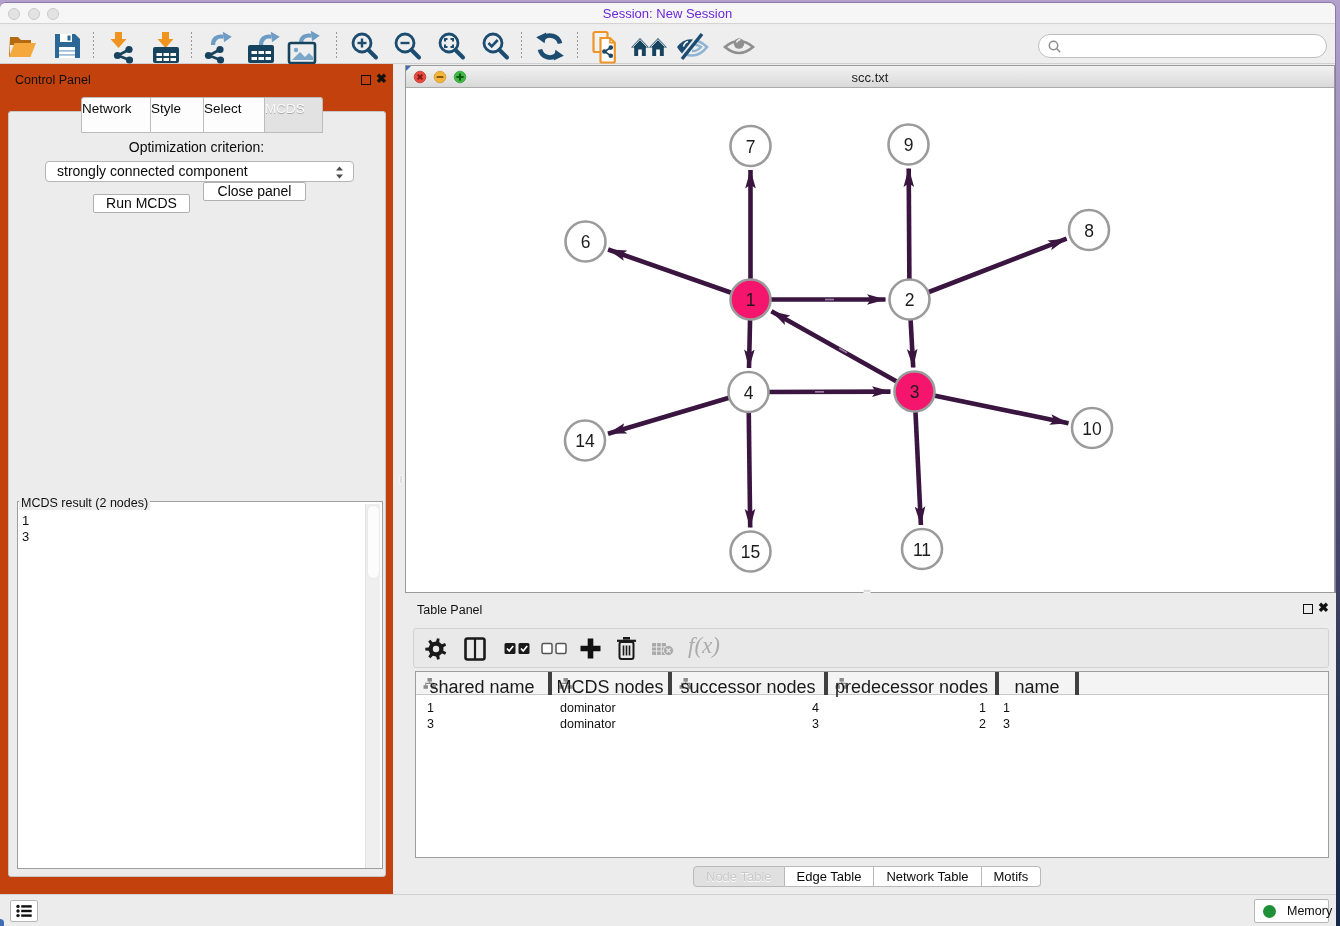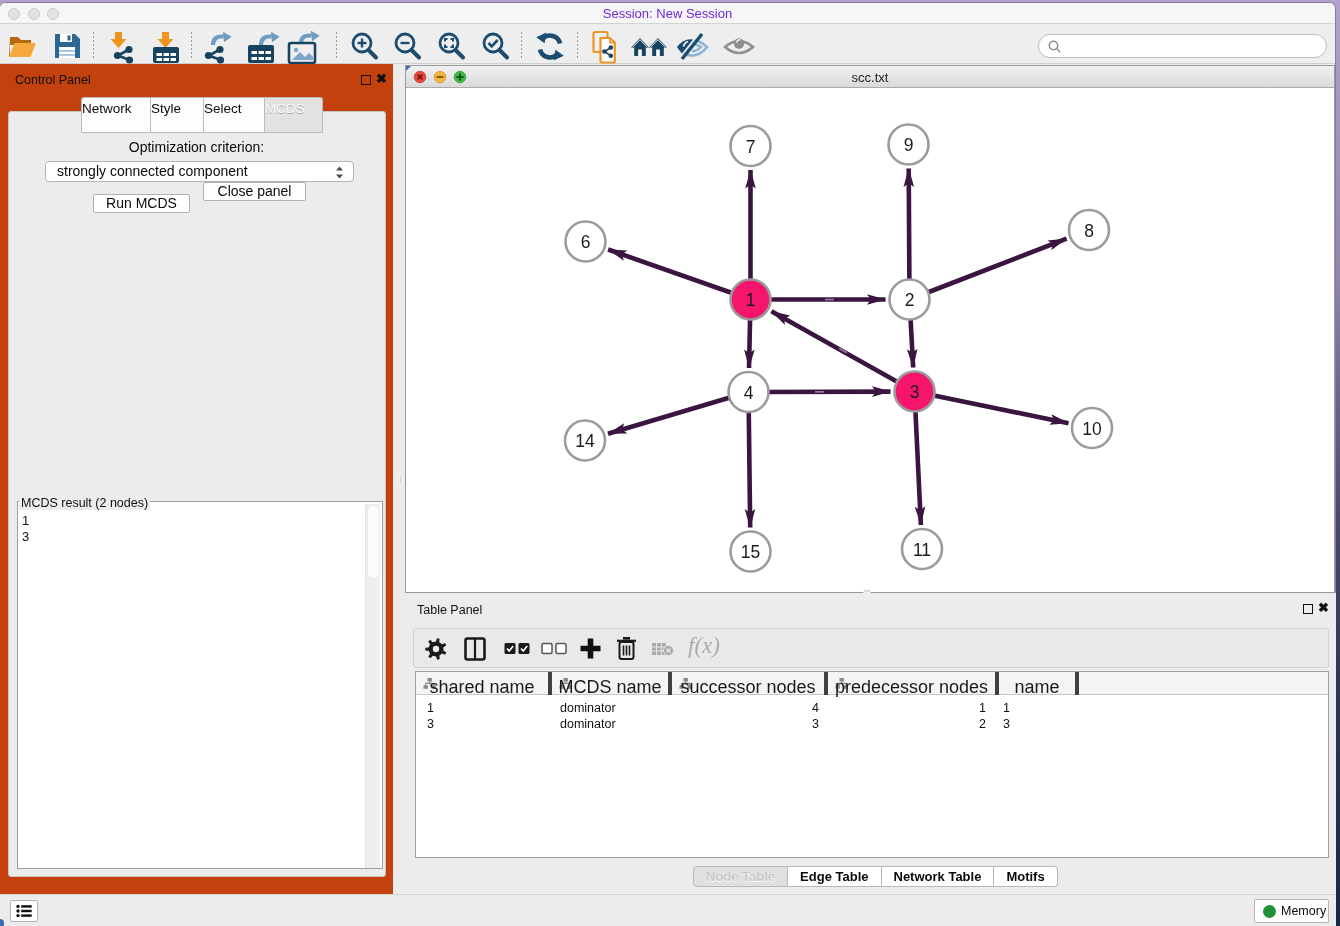--- a/index.html
+++ b/index.html
@@ -50,21 +50,21 @@
 #tp{position:absolute;left:405px;top:590px;width:931px;height:301px;background:#ececec}
 #tp-title{position:absolute;left:12px;top:10px;font-size:12.5px;color:#111}
 #tp-toolbar{position:absolute;left:8px;top:35px;width:916px;height:40px;background:#e9e9e9;border:1px solid #d2d2d2;border-radius:3px}
 #tp-table{position:absolute;left:10px;top:78px;width:914px;height:187px;background:#fff;border:1px solid #9e9e9e}
 #tp-header{position:absolute;left:0;top:0;width:100%;height:23px;background:#f4f4f4;border-bottom:1px solid #c8c8c8}
 .hcell{position:absolute;top:0;height:23px;border-right:4px solid #404040;font-size:18px;color:#1a1a1a}
 .hlabel{position:absolute;width:100%;text-align:center;top:5px}
 .hicon{position:absolute;left:7px;top:6px}
 .rowtext{position:absolute;font-size:12.5px;color:#111}
 .seg{height:21px;border:1px solid #b9b9b9;border-left:none;background:#fff;color:#0a0a0a;
- font-size:13px;font-weight:bold;text-align:center;line-height:19px;padding:0 12px}
+ font-size:13px;font-weight:normal;text-align:center;line-height:19px;padding:0 12px}
 
 #status{position:absolute;left:0;top:891px;width:1336px;height:33px;background:#ececec;border-top:1px solid #d2d2d2}
 </style></head>
 <body>
 <div id="desk-right"></div>
 <div id="win">
   <div id="titlebar">
     <div class="tl" style="left:8px"></div>
     <div class="tl" style="left:28px"></div>
     <div class="tl" style="left:47px"></div>
@@ -383,21 +383,21 @@
           </div>
         <div class="hcell" style="left:136px;width:120px">
             <svg class="hicon" width="13" height="11" viewBox="0 0 13 11">
               <g fill="#8a8a8a">
                 <rect x="4.5" y="0" width="4.4" height="3.6"></rect>
                 <rect x="0.5" y="7.2" width="4.4" height="3.6"></rect>
                 <rect x="8.5" y="7.2" width="4.4" height="3.6"></rect>
               </g>
               <path d="M6.7 3.6 V5.4 M2.7 7.2 V5.4 H10.7 V7.2" stroke="#8a8a8a" stroke-width="1.1" fill="none"></path>
             </svg>
-            <div class="hlabel">MCDS name</div>
+            <div class="hlabel">MCDS nodes</div>
           </div>
         <div class="hcell" style="left:256px;width:156px">
             <svg class="hicon" width="13" height="11" viewBox="0 0 13 11">
               <g fill="#8a8a8a">
                 <rect x="4.5" y="0" width="4.4" height="3.6"></rect>
                 <rect x="0.5" y="7.2" width="4.4" height="3.6"></rect>
                 <rect x="8.5" y="7.2" width="4.4" height="3.6"></rect>
               </g>
               <path d="M6.7 3.6 V5.4 M2.7 7.2 V5.4 H10.7 V7.2" stroke="#8a8a8a" stroke-width="1.1" fill="none"></path>
             </svg>
@@ -447,17 +447,17 @@
             <circle cx="2" cy="7" r="1.7"></circle>
             <circle cx="2" cy="11.6" r="1.7"></circle>
             <rect x="5.2" y="1.2" width="10.5" height="2.4"></rect>
             <rect x="5.2" y="5.8" width="10.5" height="2.4"></rect>
             <rect x="5.2" y="10.4" width="10.5" height="2.4"></rect>
           </g>
         </svg>
     </div>
     <div class="btn" style="left:1254px;top:4px;width:75px;height:24px;border-radius:2px;border-color:#b6b6b6;font-size:12.5px;line-height:22px;padding-left:12px;text-align:left">
       <span style="position:absolute;left:8px;top:5px;width:13px;height:13px;border-radius:50%;background:#1e9138"></span>
-      <span style="margin-left:14px">Memory</span>
+      <span style="margin-left:20px">Memory</span>
     </div>
   </div>
 </div>
 <div style="position:absolute;left:0;top:919px;width:4px;height:7px;background:#3f6db5;border-radius:0 5px 0 0;z-index:9"></div>
 
 </body></html>

